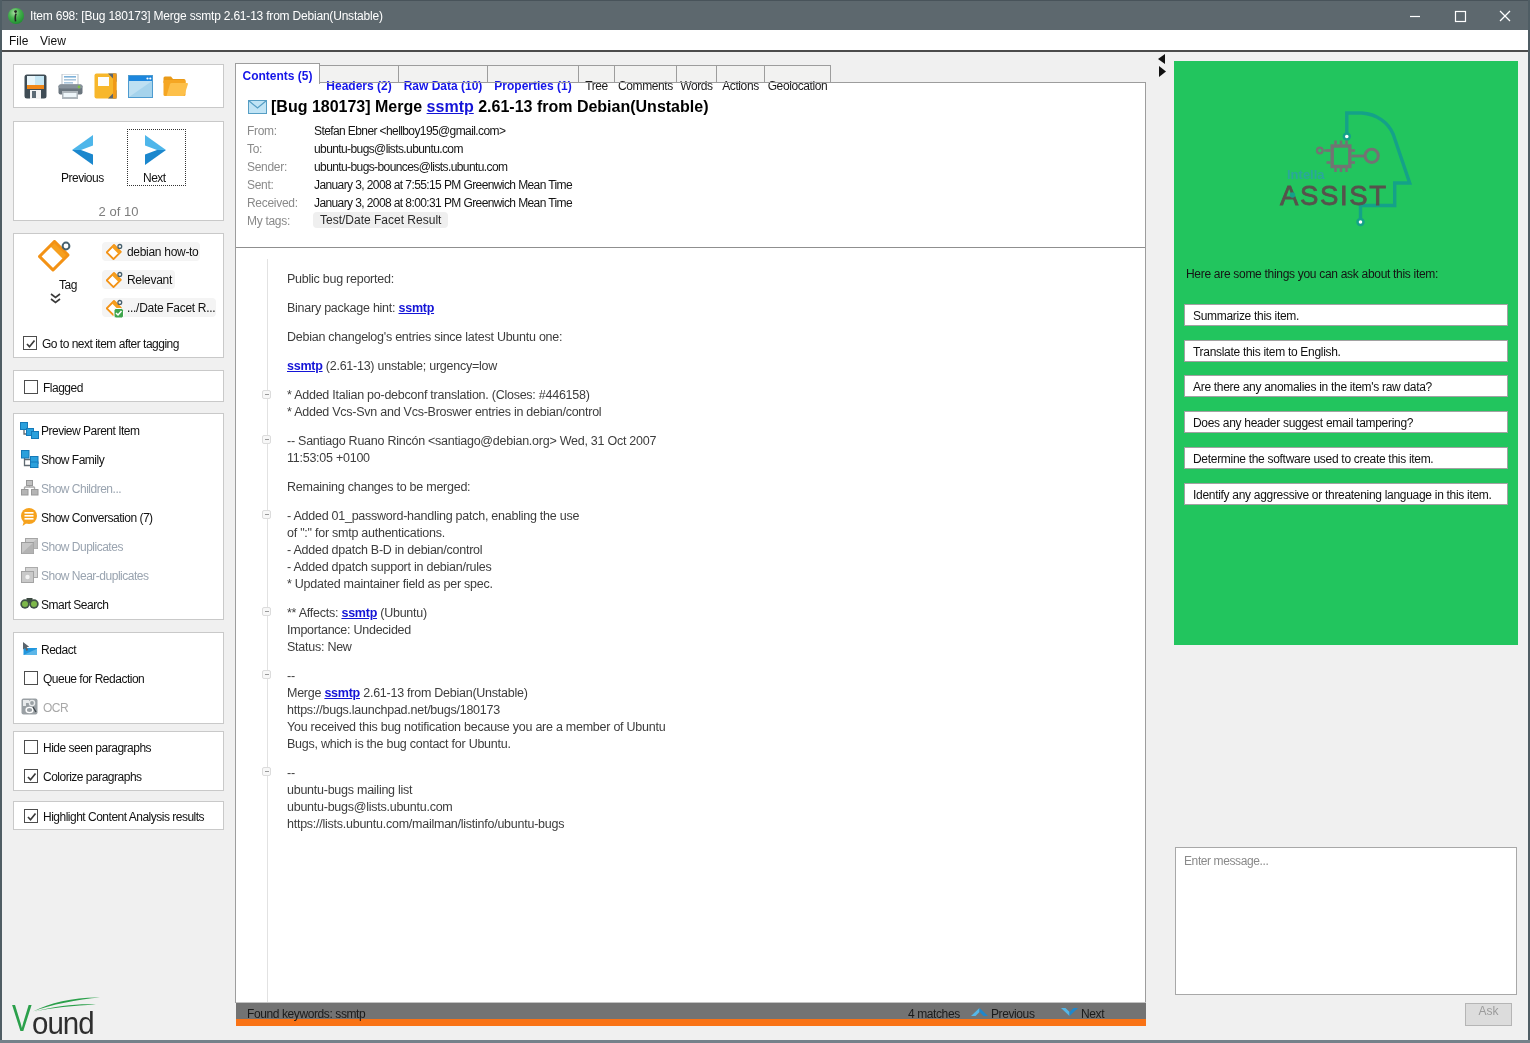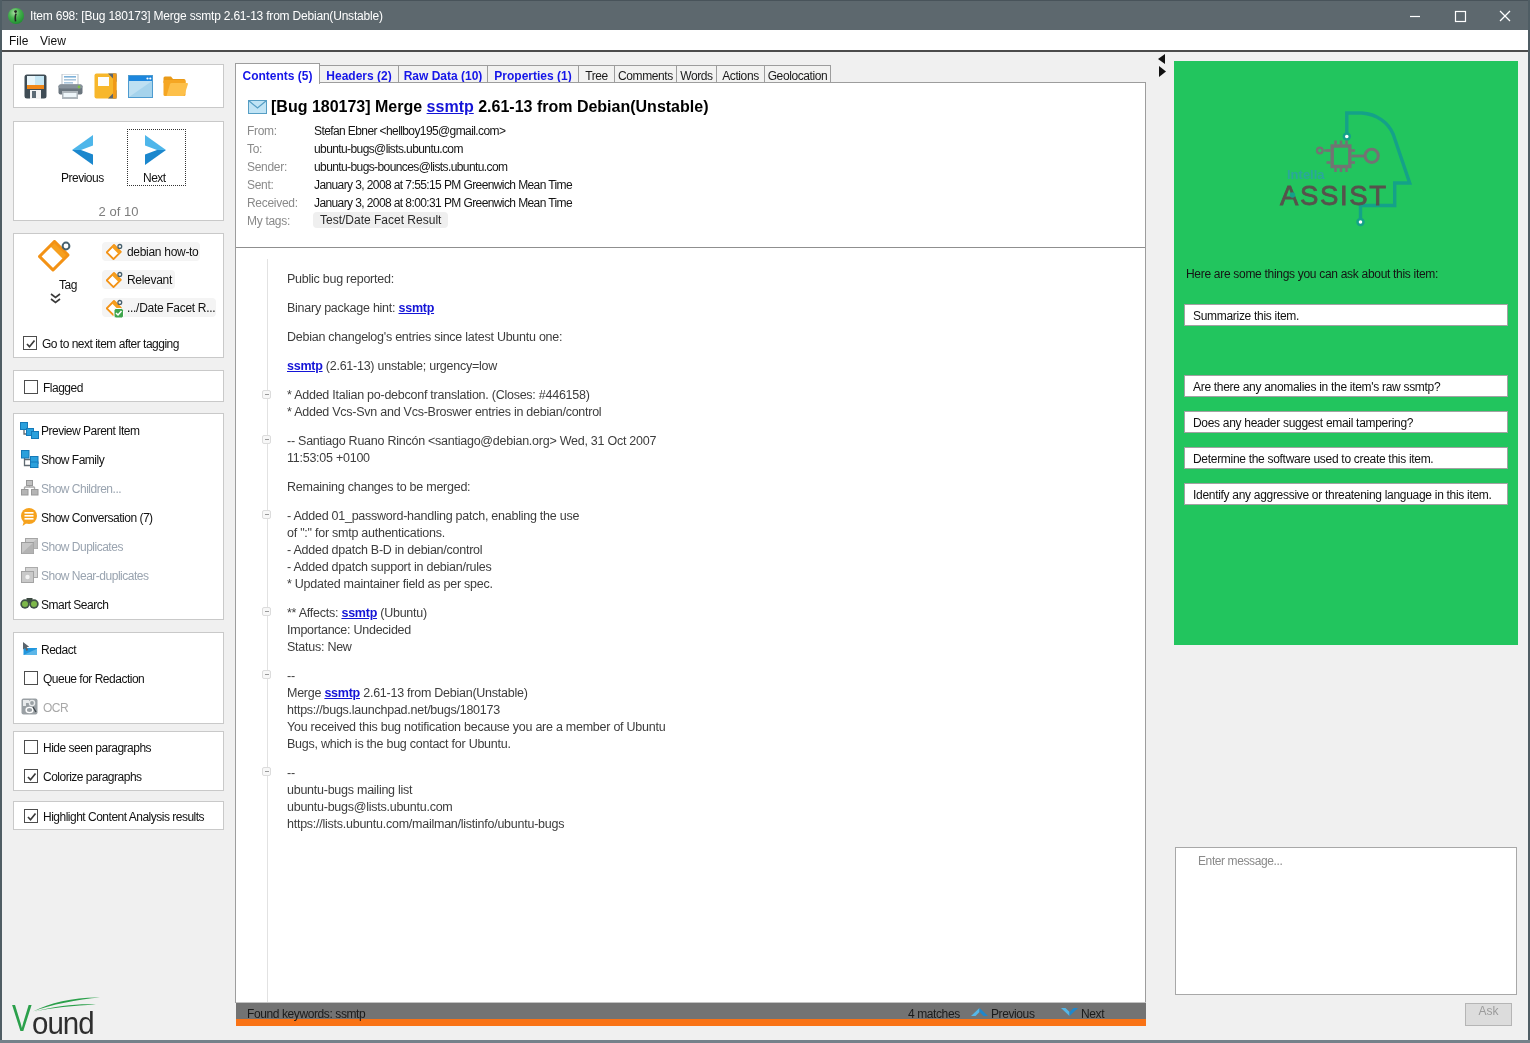--- a/index.html
+++ b/index.html
@@ -18,39 +18,39 @@
 
 .sbox{position:absolute;left:13px;width:211px;background:#fff;border:1px solid #c9c9c9}
 .ck{position:absolute;width:14px;height:14px;background:#fff;border:1px solid #4d4d4d}
 .ck svg{position:absolute;left:0;top:0}
 .lbl{position:absolute;font-size:12px;color:#111;white-space:nowrap;letter-spacing:-0.5px}
 .glbl{position:absolute;font-size:12px;color:#9aa4b0;white-space:nowrap;letter-spacing:-0.5px}
 .chip{position:absolute;left:88px;background:#f4f4f4;border-radius:4px;height:19px;font-size:12px;color:#111;white-space:nowrap;letter-spacing:-0.3px}
 .chip .ct{position:absolute;left:25px;top:3px}
 
 #tabs{position:absolute;left:235px;top:63px;height:20px}
-.tab{position:absolute;top:2px;height:18px;background:#f2f2f1;border:1px solid #9d9d9d;border-bottom:none;font-size:12px;text-align:center;padding-top:3px;letter-spacing:-0.4px}
+.tab{position:absolute;top:2px;height:18px;background:#f2f2f1;border:1px solid #9d9d9d;border-bottom:none;font-size:12px;text-align:center;padding-top:13px;letter-spacing:-0.4px}
 .tab.blue{color:#1515e8;font-weight:bold;letter-spacing:0}
 .tab.active{top:0;height:21px;background:#fff;padding-top:5px;z-index:3}
 #tabline{position:absolute;left:319px;top:82px;width:827px;height:1px;background:#9d9d9d}
 #cpanel{position:absolute;left:235px;top:82px;width:911px;height:921px;background:#fff;border:1px solid #9d9d9d;border-top:none}
 #cpanel .hline{position:absolute;left:0px;top:165px;width:909px;height:1px;background:#8f8f8f}
 #vline{position:absolute;left:31px;top:177px;width:1px;height:743px;background:#e2e2e2}
 .fl{position:absolute;left:11px;color:#8a8a8a;font-size:12px;letter-spacing:-0.3px}
 .fv{position:absolute;left:78px;color:#141414;font-size:12px;white-space:nowrap;letter-spacing:-0.6px}
 .minus{position:absolute;left:26px;width:9px;height:9px;background:#f7f7f7;border:1px solid #dcdcdc;border-radius:2px}
 .minus:after{content:"";position:absolute;left:1.5px;top:3px;width:4px;height:1px;background:#9a9a9a}
 #bodytext{position:absolute;left:51px;top:189px;width:840px;font-size:12.5px;color:#3d3d3d;line-height:17px;letter-spacing:-0.25px}
 #bodytext p{margin:0 0 12px 0;white-space:pre-wrap}
 .lnk{color:#1414d7;font-weight:bold;text-decoration:underline}
 #statusbar{position:absolute;left:236px;top:1002px;width:910px;height:24px;background:#737373;border-top:1px solid #c3c3c3;border-bottom:7px solid #f97316}
 
 #rpanel{position:absolute;left:1174px;top:61px;width:344px;height:584px;background:#22c55e}
 .qbtn{position:absolute;left:10px;width:324px;height:22px;background:#fff;border:1px solid #a2a2a2;font-size:12px;color:#111;padding:4px 0 0 8px;white-space:nowrap;letter-spacing:-0.3px;overflow:hidden}
-#msgbox{position:absolute;left:1175px;top:847px;width:342px;height:148px;background:#fff;border:1px solid #a8a8a8;color:#8a8a8a;font-size:12px;padding:6px 22px;letter-spacing:-0.4px}
+#msgbox{position:absolute;left:1175px;top:847px;width:342px;height:148px;background:#fff;border:1px solid #a8a8a8;color:#8a8a8a;font-size:12px;padding:6px 8px;letter-spacing:-0.4px}
 #askbtn{position:absolute;left:1465px;top:1003px;width:47px;height:23px;background:#dcdcdc;border:1px solid #b5b5b5;color:#9b9b9b;font-size:12px;text-align:center;}
 </style>
 </head>
 <body>
 
 <div id="titlebar">
   <svg class="abs" style="left:8px;top:7px" width="16" height="16">
     <defs>
         <radialGradient id="gicon" cx="40%" cy="30%" r="75%">
       <stop offset="0%" stop-color="#a8dca0"></stop>
@@ -404,21 +404,22 @@
       <circle cx="45.8" cy="44.5" r="2.8" stroke-width="2.2"></circle>
       <line x1="77.5" y1="50" x2="90" y2="50" stroke-width="2.8"></line>
       <circle cx="97.7" cy="49.8" r="6.6" stroke-width="3"></circle>
     </g>
     <text x="13" y="72.5" font-family="Liberation Sans,sans-serif" font-size="13" font-weight="bold" fill="#2aa79b">Intella</text>
     <text x="6" y="98.5" font-family="Liberation Sans,sans-serif" font-size="27.5" fill="#56524c" textLength="106" style="paint-order:stroke" stroke="#56524c" stroke-width="0.8">ASSIST</text>
     <circle cx="18.5" cy="89" r="2.7" fill="#14a189"></circle>
   </svg>
   <div class="abs" style="left:12px;top:206px;font-size:12px;color:#141414;white-space:nowrap;letter-spacing:-0.3px">Here are some things you can ask about this item:</div>
   <div class="qbtn" style="top:243px">Summarize this item.</div>
-  <div class="qbtn" style="top:314px">Are there any anomalies in the item's raw ssmtp?</div>
+  <div class="qbtn" style="top:279px">Translate this item to English.</div>
+  <div class="qbtn" style="top:314px">Are there any anomalies in the item's raw data?</div>
   <div class="qbtn" style="top:350px">Does any header suggest email tampering?</div>
   <div class="qbtn" style="top:386px">Determine the software used to create this item.</div>
   <div class="qbtn" style="top:422px">Identify any aggressive or threatening language in this item.</div>
 </div>
 <div id="msgbox">Enter message...</div>
 <div id="askbtn">Ask</div>
 
 <div id="borderL"></div>
 <div id="borderR"></div>
 <div id="borderB"></div>

